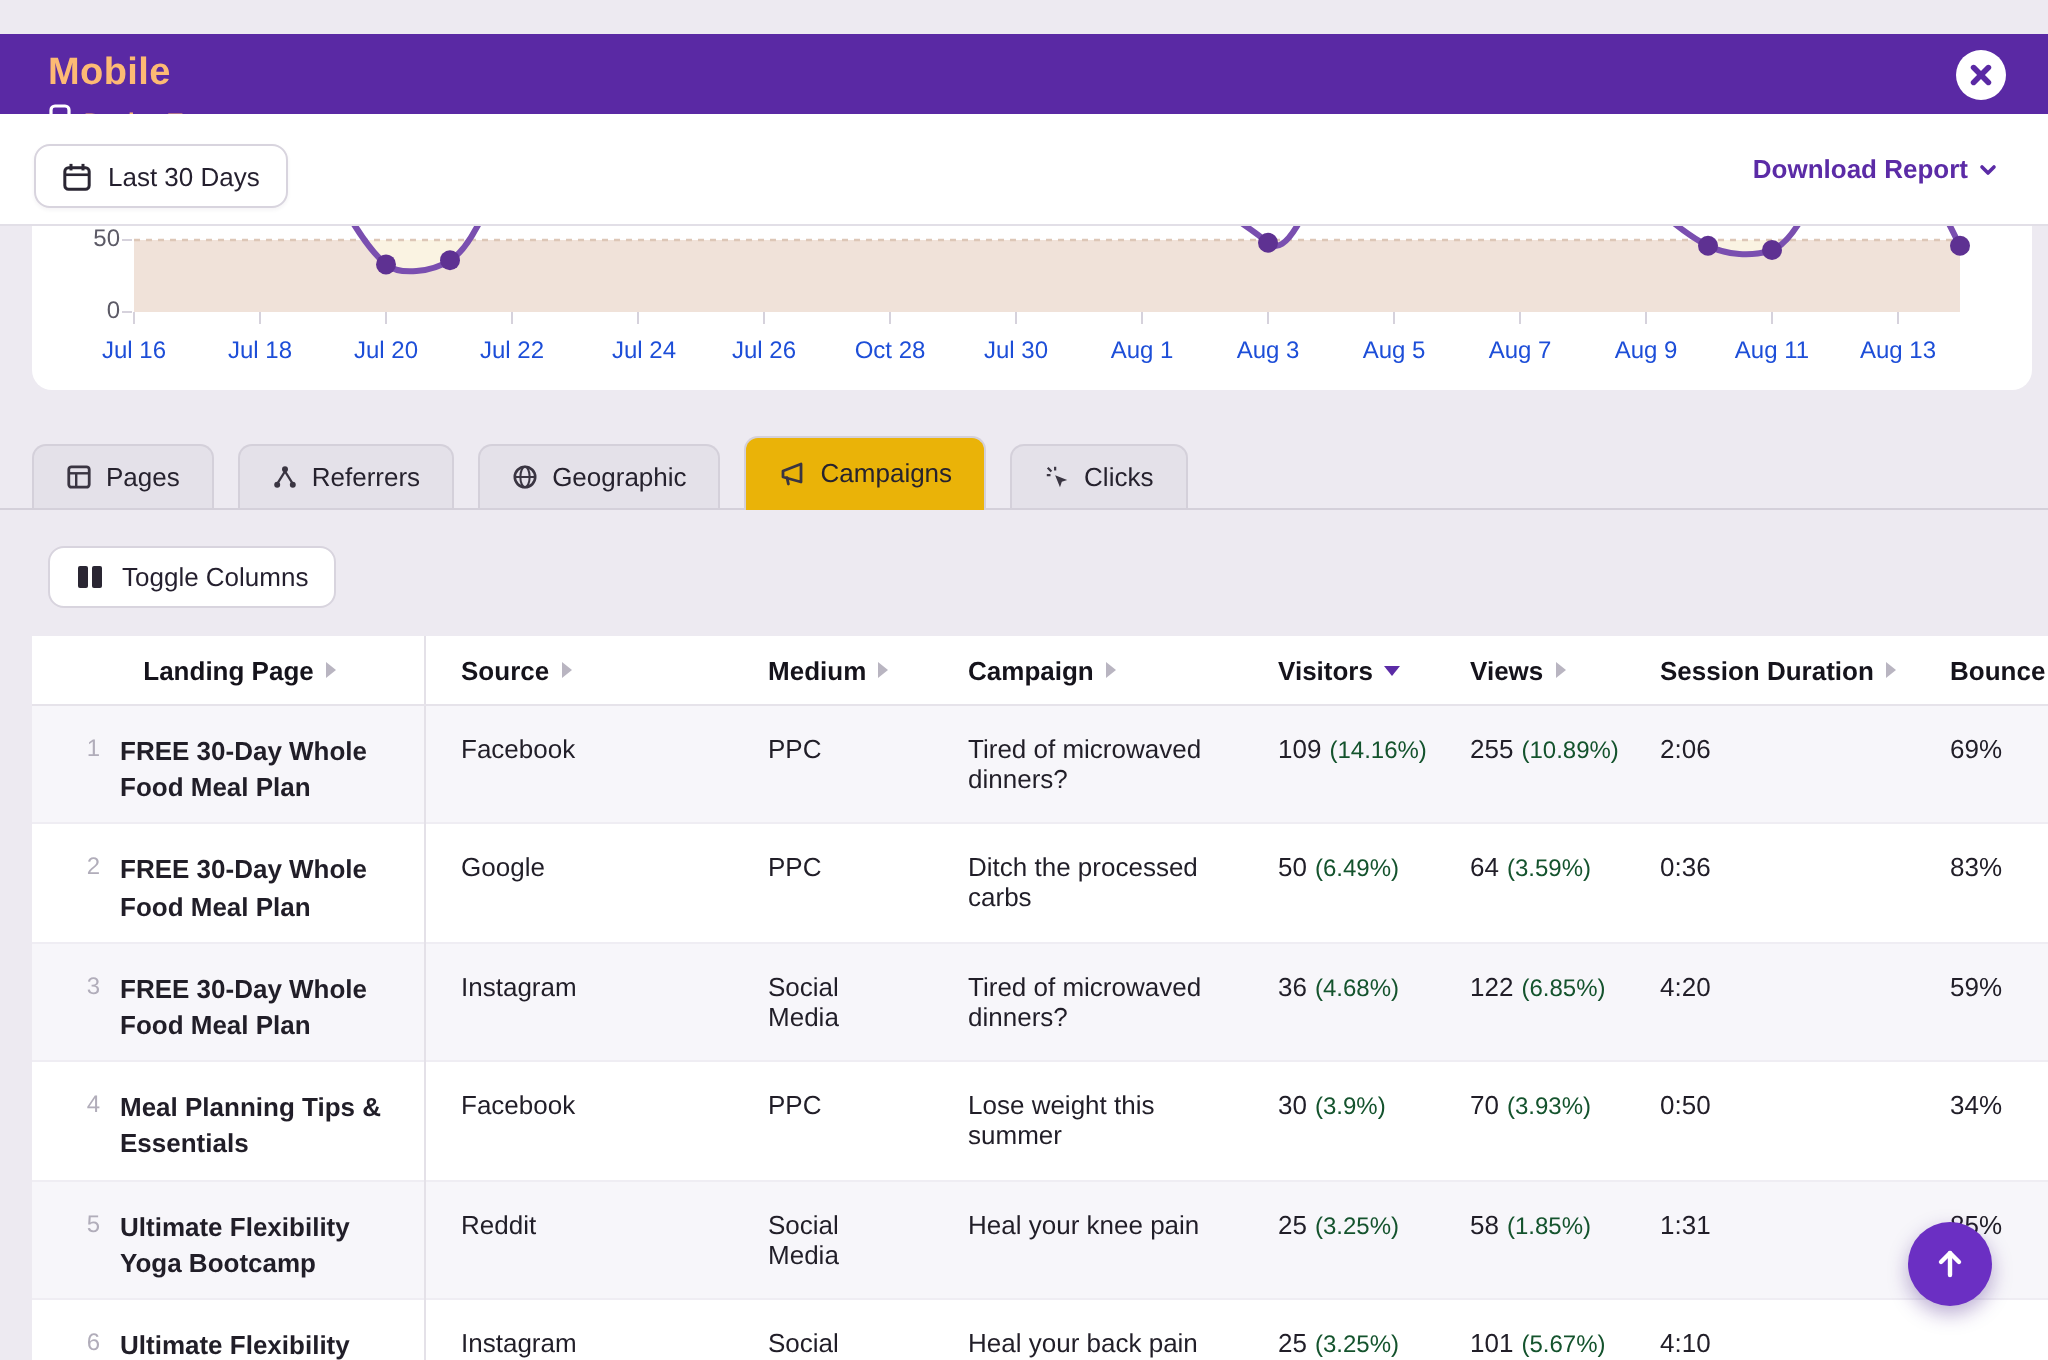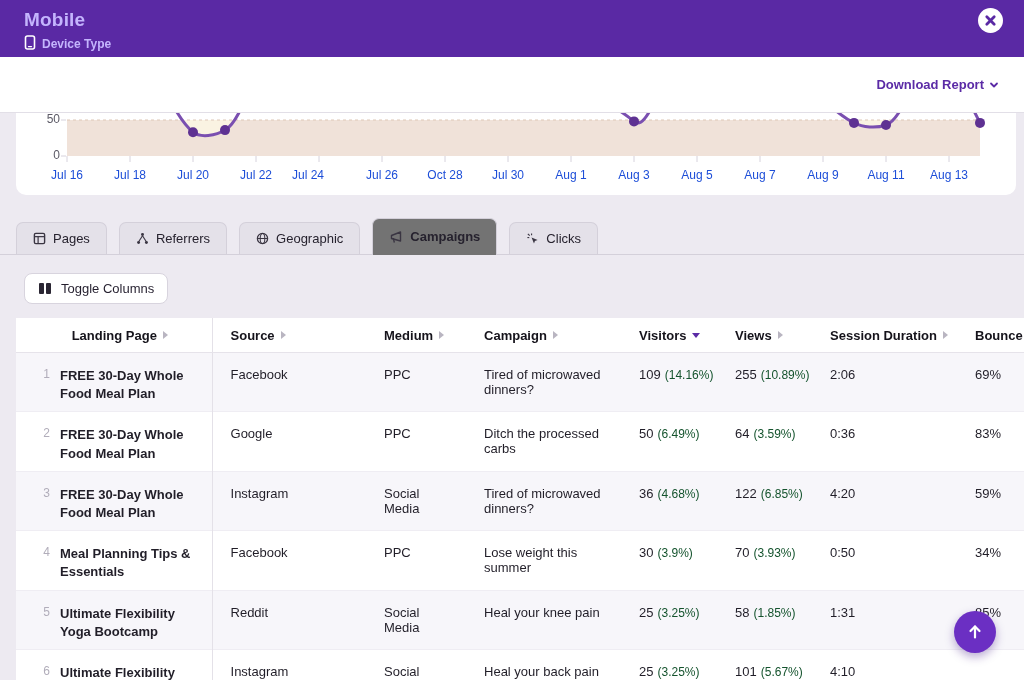--- a/index.html
+++ b/index.html
@@ -5,22 +5,22 @@
   * { margin:0; padding:0; box-sizing:border-box; }
   html,body { width:1024px; height:680px; overflow:hidden; }
   body {
     font-family:"Liberation Sans", sans-serif;
     background:#edeaf1;
     position:relative;
     color:#1d1b24;
   }
   
   .modal-header {
-    position:absolute; top:0; left:0; width:1024px; height:57px;
-    background:#5a29a4; color:#c4b5fd; padding:9px 24px 0 24px;
+    position:absolute; top:17px; left:0; width:1024px; height:57px;
+    background:#5a29a4; color:#fdba74; padding:9px 24px 0 24px;
   }
   .modal-title { font-size:19px; font-weight:bold; letter-spacing:.2px; }
   .modal-sub { display:flex; align-items:center; gap:6px; margin-top:4px; font-size:12px; font-weight:600; }
   .close-btn {
     position:absolute; top:8px; right:21px; width:25px; height:25px;
     background:#fff; border:none; border-radius:50%; cursor:pointer;
     display:flex; align-items:center; justify-content:center;
   }
   
   .toolbar {
@@ -61,22 +61,22 @@
     border-bottom:1px solid #d4d0da; padding-left:16px;
     display:flex; align-items:flex-end; gap:12px;
   }
   .tab {
     display:flex; align-items:center; gap:7px; height:32px; padding:0 16px;
     background:#e4e1e9; border:1px solid #d4d0da; border-bottom:none;
     border-radius:7px 7px 0 0; font-size:13px; color:#26222e; cursor:pointer;
     position:relative;
   }
   .tab.active {
-    background:#737373; height:37px; margin-bottom:-1px; padding-bottom:1px;
-    font-weight:700;
+    background:#eab308; height:37px; margin-bottom:-1px; padding-bottom:1px;
+    font-weight:400;
   }
   .tab .ticon { display:flex; color:#3a3542; }
   
   .toggle-cols {
     position:absolute; top:273px; left:24px; height:31px;
     display:flex; align-items:center; gap:9px; padding:0 13px;
     background:#fff; border:1px solid #d8d4de; border-radius:8px;
     font-size:13px; font-weight:500; color:#241f2e; cursor:pointer;
     font-family:"Liberation Sans", sans-serif;
   }
@@ -136,20 +136,31 @@
     <span style="display:flex">
       <svg width="13" height="13" viewBox="0 0 13 13">
           <line x1="2.8" y1="2.8" x2="10.2" y2="10.2" stroke="#5a29a4" stroke-width="2.8" stroke-linecap="round"></line>
           <line x1="10.2" y1="2.8" x2="2.8" y2="10.2" stroke="#5a29a4" stroke-width="2.8" stroke-linecap="round"></line>
         </svg>
     </span>
   </button>
 </div>
 
 <div class="toolbar">
+  <button class="date-btn">
+    <span style="display:flex">
+      <svg width="15" height="15" viewBox="0 0 16 16">
+          <rect x="1.5" y="3" width="13" height="11.5" rx="2" fill="none" stroke="#2a2633" stroke-width="1.6"></rect>
+          <line x1="4.8" y1="1" x2="4.8" y2="4.5" stroke="#2a2633" stroke-width="1.6"></line>
+          <line x1="11.2" y1="1" x2="11.2" y2="4.5" stroke="#2a2633" stroke-width="1.6"></line>
+          <line x1="1.5" y1="6.8" x2="14.5" y2="6.8" stroke="#2a2633" stroke-width="1.4"></line>
+        </svg>
+    </span>
+    <span>Last 30 Days</span>
+  </button>
   <a class="download-link">
     <span>Download Report</span>
     <span style="display:flex">
       <svg width="12" height="12" viewBox="0 0 12 12">
           <polyline points="3,4.5 6,7.5 9,4.5" fill="none" stroke="#5b2ba6" stroke-width="1.8" stroke-linecap="round" stroke-linejoin="round"></polyline>
         </svg>
     </span>
   </a>
 </div>
 
@@ -196,21 +207,21 @@
         <line x1="933" y1="43" x2="933" y2="49"></line>
       <line x1="45" y1="7" x2="50" y2="7"></line>
         <line x1="45" y1="43" x2="50" y2="43"></line>
     </g>
   </svg>
   <div class="x-labels">
     <span style="left:51px">Jul 16</span>
     <span style="left:114px">Jul 18</span>
     <span style="left:177px">Jul 20</span>
     <span style="left:240px">Jul 22</span>
-    <span style="left:292px">Jul 24</span>
+    <span style="left:306px">Jul 24</span>
     <span style="left:366px">Jul 26</span>
     <span style="left:429px">Oct 28</span>
     <span style="left:492px">Jul 30</span>
     <span style="left:555px">Aug 1</span>
     <span style="left:618px">Aug 3</span>
     <span style="left:681px">Aug 5</span>
     <span style="left:744px">Aug 7</span>
     <span style="left:807px">Aug 9</span>
     <span style="left:870px">Aug 11</span>
     <span style="left:933px">Aug 13</span>

